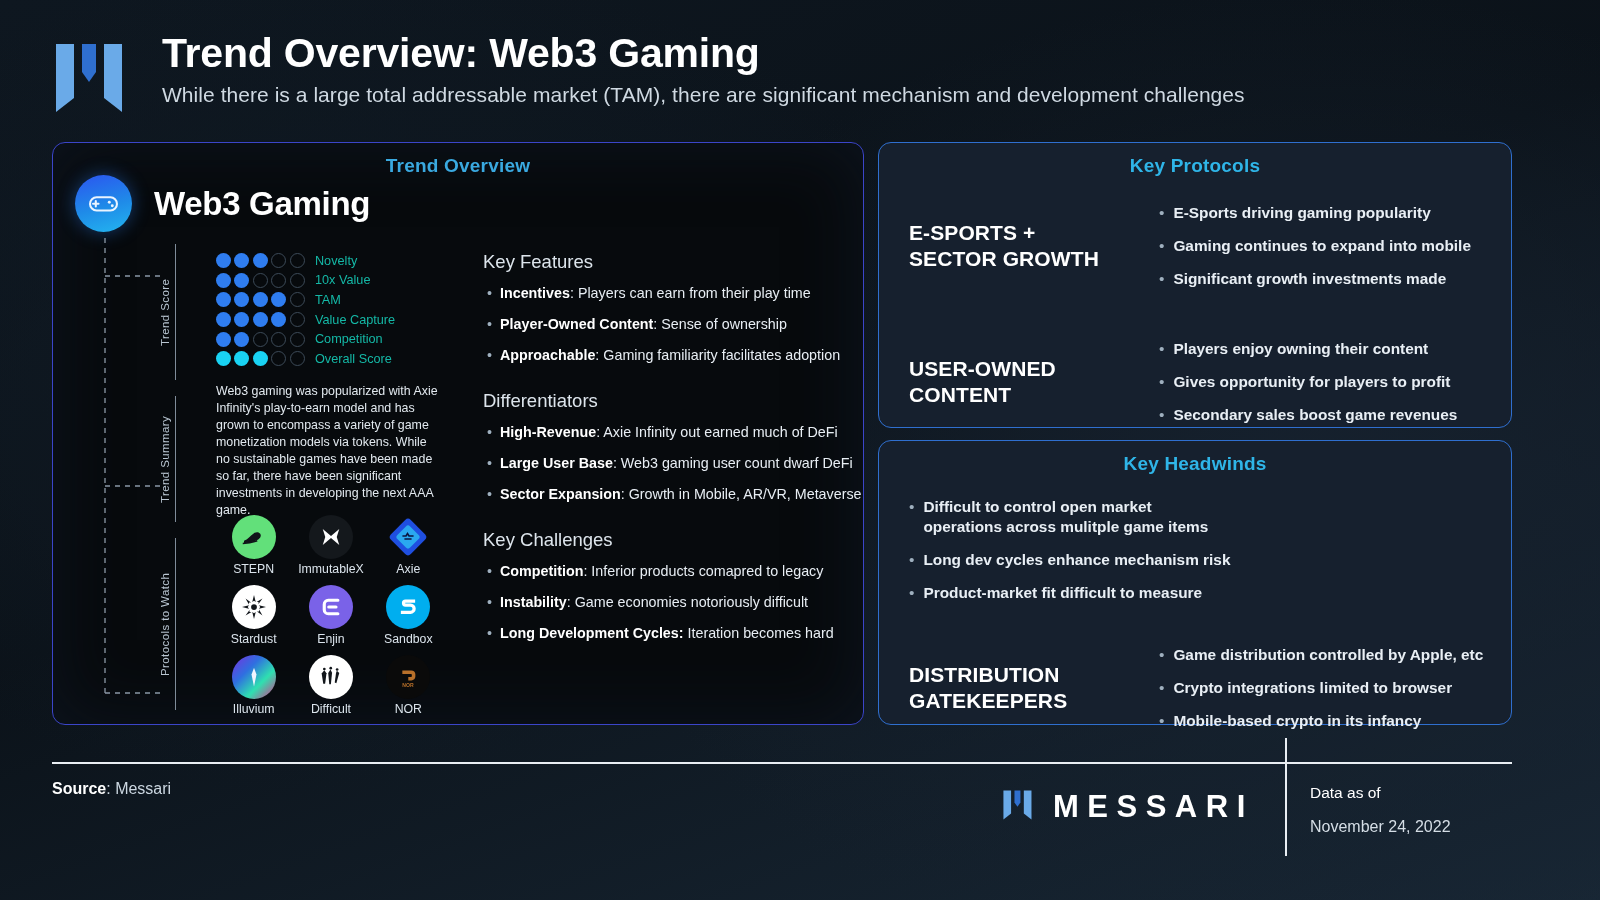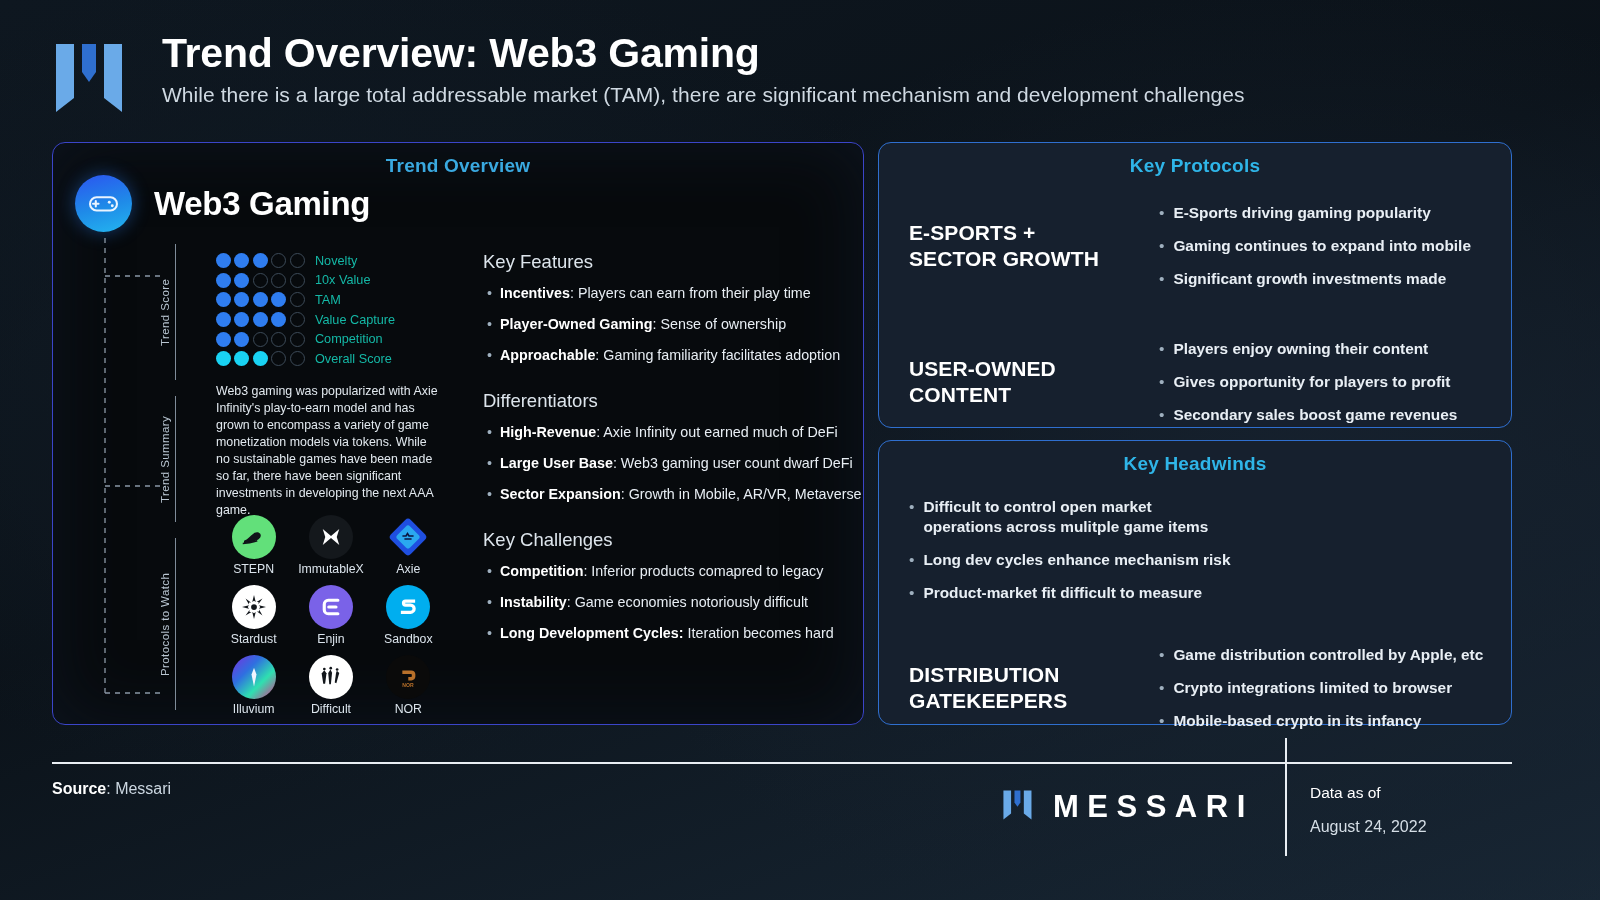--- a/index.html
+++ b/index.html
@@ -378,21 +378,21 @@
 
     <div class="features">
         <div class="feat-group">
           <div class="feat-title">Key Features</div>
           <div class="feat-item">
             <span class="feat-bullet">•</span>
             <span><b>Incentives</b><span>: Players can earn from their play time</span></span>
           </div>
           <div class="feat-item">
             <span class="feat-bullet">•</span>
-            <span><b>Player-Owned Gaming</b><span>: Sense of ownership</span></span>
+            <span><b>Player-Owned Content</b><span>: Sense of ownership</span></span>
           </div>
           <div class="feat-item">
             <span class="feat-bullet">•</span>
             <span><b>Approachable</b><span>: Gaming familiarity facilitates adoption</span></span>
           </div>
         </div>
         <div class="feat-group">
           <div class="feat-title">Differentiators</div>
           <div class="feat-item">
             <span class="feat-bullet">•</span>
@@ -516,15 +516,15 @@
     <span>
       <svg width="40" height="34" viewBox="0 0 86 80">
         <path d="M4 6 L22 6 L22 60 L4 74 Z" fill="#6aaae8"></path>
         <path d="M30 6 L44 6 L44 34 L37 44 L30 34 Z" fill="#2f6fcf"></path>
         <path d="M52 6 L70 6 L70 74 L52 60 Z" fill="#6aaae8"></path>
       </svg>
     </span>
     <span class="messari-word">MESSARI</span>
   </div>
   <div class="dataas">Data as of</div>
-  <div class="dataas-date">August 24, 2022</div>
+  <div class="dataas-date">November 24, 2022</div>
 
 </div>
 
 </body></html>

